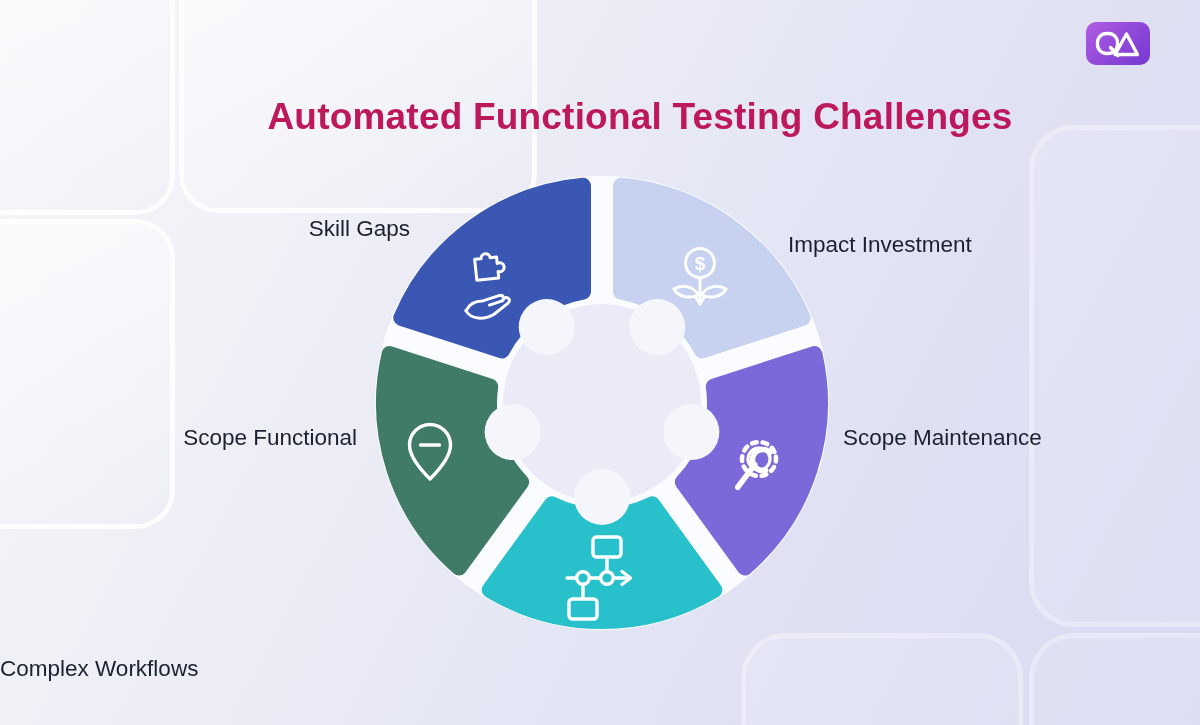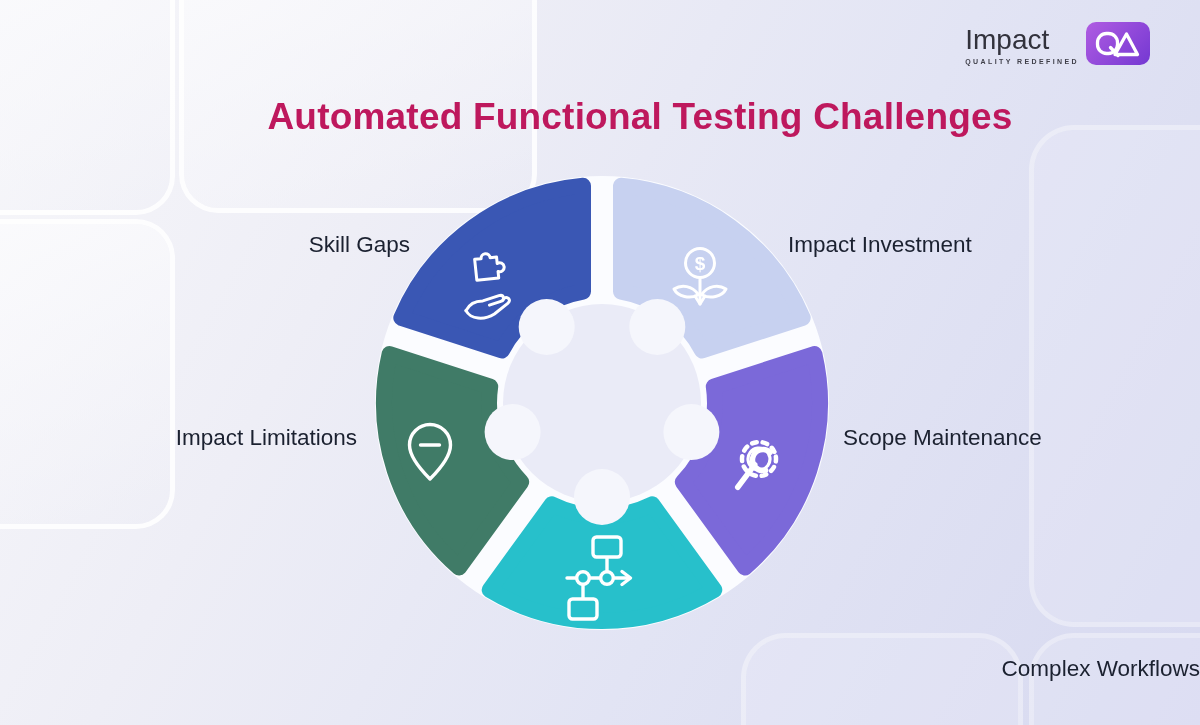--- a/index.html
+++ b/index.html
@@ -42,41 +42,37 @@
     display:flex;align-items:center;justify-content:center;
   }
 
   
   .wheel-svg{position:absolute;z-index:1;left:0;top:0;}
 
   
   .seg-label{
     position:absolute;z-index:2;font-size:22.5px;font-weight:500;color:#1b2130;white-space:nowrap;
   }
-  .lbl-skill-gaps{right:790px;top:232px;}
+  .lbl-skill-gaps{right:790px;top:216px;}
   .lbl-initial-investment{left:788px;top:232px;}
   .lbl-scope-limitations{right:843px;top:425px;}
   .lbl-test-maintenance{left:843px;top:425px;}
-  .lbl-complex-workflows{left:0;width:100%;text-align:right;top:656px;}
+  .lbl-complex-workflows{left:0;width:100%;text-align:left;top:656px;}
 </style>
 </head>
 <body>
 
 <div class="bg-tile bg-tile-strong t1"></div>
 <div class="bg-tile bg-tile-strong t2"></div>
 <div class="bg-tile bg-tile-strong t3"></div>
 <div class="bg-tile bg-tile-faint t4"></div>
 <div class="bg-tile bg-tile-faint t5"></div>
 <div class="bg-tile bg-tile-faint t6"></div>
 
 <div class="logo">
-  <div>
-    <div class="logo-brand">Impact</div>
-    <div class="logo-tagline">QUALITY REDEFINED</div>
-  </div>
   <div class="logo-badge" style="--g1: #b05ce2; --g2: #7438d2;">
     <svg width="48" height="32" viewBox="0 0 48 32">
       <g fill="none" stroke="#ffffff" stroke-width="3.3" stroke-linecap="round" stroke-linejoin="round">
         <rect x="3.5" y="5.5" width="20" height="20" rx="9"></rect>
         <line x1="16.5" y1="19.5" x2="24" y2="27.5"></line>
         <path d="M 21 26.5 L 32.5 6 L 43.5 26.5 Z"></path>
       </g>
     </svg>
   </div>
 </div>
@@ -143,13 +139,13 @@
   <g transform="translate(430,452)" fill="none" stroke="#ffffff" stroke-width="3.4" stroke-linecap="round" stroke-linejoin="round">
     <path d="M 0 27 C -13.5 13.5 -20.5 3 -20.5 -7 A 20.5 20.5 0 1 1 20.5 -7 C 20.5 3 13.5 13.5 0 27 Z"></path>
     <path d="M -9.5 -7 L 9.5 -7"></path>
   </g>
 </svg>
 
 <div class="seg-label lbl-skill-gaps">Skill Gaps</div>
 <div class="seg-label lbl-initial-investment">Impact Investment</div>
 <div class="seg-label lbl-test-maintenance">Scope Maintenance</div>
 <div class="seg-label lbl-complex-workflows">Complex Workflows</div>
-<div class="seg-label lbl-scope-limitations">Impact Limitations</div>
+<div class="seg-label lbl-scope-limitations">Scope Functional</div>
 
 </body></html>

